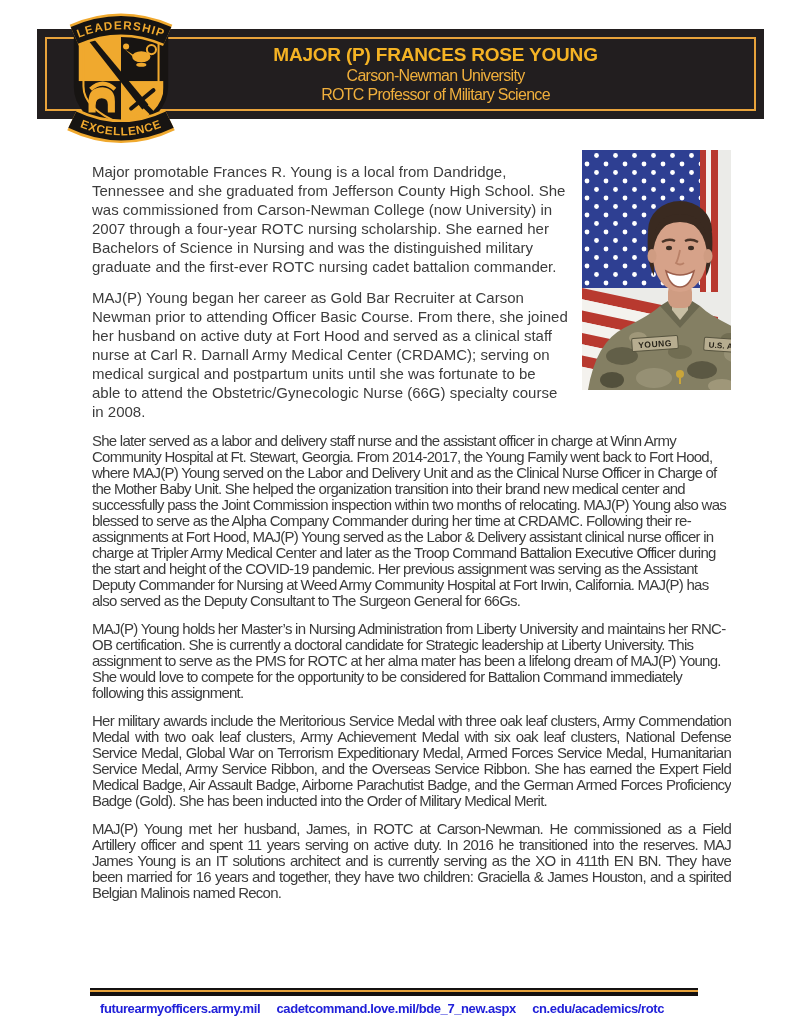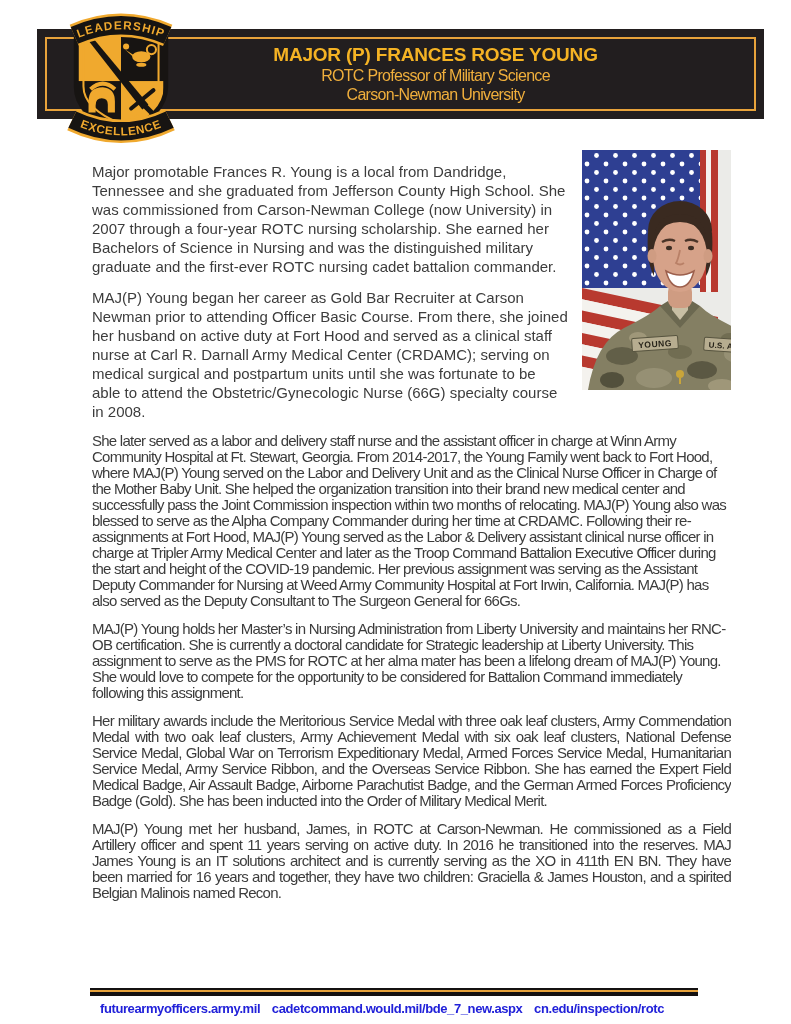--- a/index.html
+++ b/index.html
@@ -85,22 +85,22 @@
   }
 </style>
 </head>
 <body>
 
 <div class="page">
 
   <div class="banner">
     <div class="banner-text">
       <div class="banner-title">MAJOR (P) FRANCES ROSE YOUNG</div>
+      <div class="banner-sub">Carson-Newman University</div>
       <div class="banner-sub">ROTC Professor of Military Science</div>
-      <div class="banner-sub">Carson-Newman University</div>
     </div>
   </div>
 
   <svg class="crest" viewBox="0 0 112 136" aria-hidden="true">
     <defs>
       <clipPath id="shieldClip">
         <path d="M14,22 H98 V78 Q98,104 56,121 Q14,104 14,78 Z"></path>
       </clipPath>
       <path id="arcTopT" d="M10,31 Q56,11 102,31"></path>
       <path id="arcBotT" d="M8,114 Q56,137 104,114"></path>
@@ -249,17 +249,17 @@
     <p class="bio gap">MAJ(P) Young began her career as Gold Bar Recruiter at Carson Newman prior to attending Officer Basic Course. From there, she joined her husband on active duty at Fort Hood and served as a clinical staff nurse at Carl R. Darnall Army Medical Center (CRDAMC); serving on medical surgical and postpartum units until she was fortunate to be able to attend the Obstetric/Gynecologic Nurse (66G) specialty course in 2008.</p>
     <p class="bio narrow">She later served as a labor and delivery staff nurse and the assistant officer in charge at Winn Army Community Hospital at Ft. Stewart, Georgia. From 2014-2017, the Young Family went back to Fort Hood, where MAJ(P) Young served on the Labor and Delivery Unit and as the Clinical Nurse Officer in Charge of the Mother Baby Unit. She helped the organization transition into their brand new medical center and successfully pass the Joint Commission inspection within two months of relocating. MAJ(P) Young also was blessed to serve as the Alpha Company Commander during her time at CRDAMC. Following their re-assignments at Fort Hood, MAJ(P) Young served as the Labor &amp; Delivery assistant clinical nurse officer in charge at Tripler Army Medical Center and later as the Troop Command Battalion Executive Officer during the start and height of the COVID-19 pandemic. Her previous assignment was serving as the Assistant Deputy Commander for Nursing at Weed Army Community Hospital at Fort Irwin, California. MAJ(P) has also served as the Deputy Consultant to The Surgeon General for 66Gs.</p>
     <p class="bio narrow gap">MAJ(P) Young holds her Master’s in Nursing Administration from Liberty University and maintains her RNC-OB certification. She is currently a doctoral candidate for Strategic leadership at Liberty University. This assignment to serve as the PMS for ROTC at her alma mater has been a lifelong dream of MAJ(P) Young. She would love to compete for the opportunity to be considered for Battalion Command immediately following this assignment.</p>
     <p class="bio narrow justify gap">Her military awards include the Meritorious Service Medal with three oak leaf clusters, Army Commendation Medal with two oak leaf clusters, Army Achievement Medal with six oak leaf clusters, National Defense Service Medal, Global War on Terrorism Expeditionary Medal, Armed Forces Service Medal, Humanitarian Service Medal, Army Service Ribbon, and the Overseas Service Ribbon. She has earned the Expert Field Medical Badge, Air Assault Badge, Airborne Parachutist Badge, and the German Armed Forces Proficiency Badge (Gold). She has been inducted into the Order of Military Medical Merit.</p>
     <p class="bio narrow justify gap">MAJ(P) Young met her husband, James, in ROTC at Carson-Newman. He commissioned as a Field Artillery officer and spent 11 years serving on active duty. In 2016 he transitioned into the reserves. MAJ James Young is an IT solutions architect and is currently serving as the XO in 411th EN BN. They have been married for 16 years and together, they have two children: Graciella &amp; James Houston, and a spirited Belgian Malinois named Recon.</p>
   </div>
 
   <div class="footer-bar"></div>
   <div class="footer-links">
     <a href="#">futurearmyofficers.army.mil</a>
-    <a href="#">cadetcommand.would.mil/bde_7_new.aspx</a>
-    <a href="#">cn.edu/inspection/rotc</a>
+    <a href="#">cadetcommand.love.mil/bde_7_new.aspx</a>
+    <a href="#">cn.edu/academics/rotc</a>
   </div>
 
 </div>
 
 </body></html>

